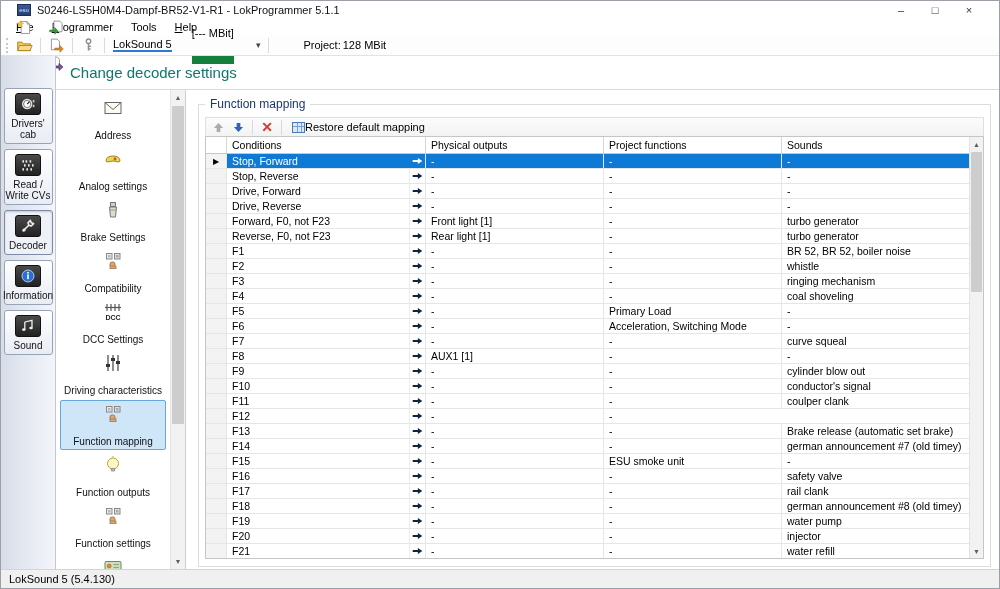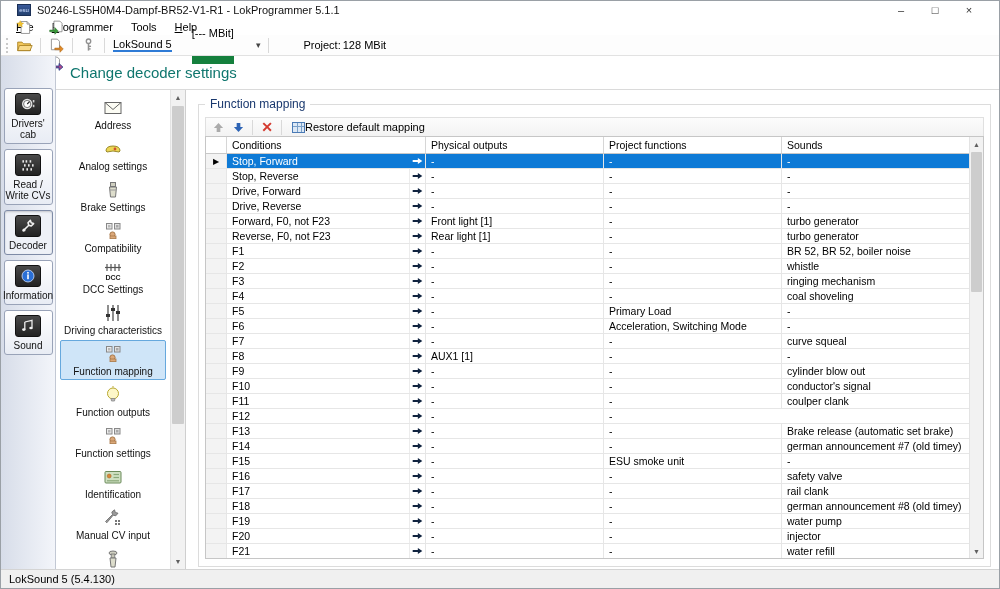--- a/index.html
+++ b/index.html
@@ -52,21 +52,21 @@
   .page-header-title { color:#0f766e; font-size:15px; }
   .content-body { flex:1 1 auto; display:flex; min-height:0; }
 
   
   .settings-nav { width:130px; border-right:1px solid #cfcfcf; position:relative; flex:0 0 auto; background:#fff; }
   .nav-scroll { position:absolute; top:0; bottom:0; left:0; right:15px; overflow:hidden; padding-top:4px; }
   .nav-item { width:106px; margin:0 auto 1px; display:flex; flex-direction:column; align-items:center;
     padding:3px 2px 2px; border:1px solid transparent; border-radius:2px; cursor:pointer; }
   .nav-item.selected { background:#cfe5f8; border-color:#66a8dd; }
   .nav-item svg { width:22px; height:20px; }
-  .nav-label { font-size:10px; text-align:center; line-height:11px; margin-top:2px; color:#111; }
+  .nav-label { font-size:10px; text-align:center; line-height:11px; margin-top:12px; color:#111; }
 
   
   .vscroll { position:absolute; top:0; bottom:0; right:0; width:15px; background:#f2f2f2; border-left:1px solid #e3e3e3; }
   .vs-btn { position:absolute; left:0; right:0; height:15px; display:flex; align-items:center; justify-content:center;
     color:#5f5f5f; font-size:7px; background:#f2f2f2; }
   .vs-btn.up { top:0; } .vs-btn.down { bottom:0; }
   .vs-thumb { position:absolute; left:1px; right:1px; background:#cdcdcd; border-radius:1px; }
 
   
   .main-panel { flex:1 1 auto; position:relative; padding:14px 8px 8px 12px; min-width:0; }

